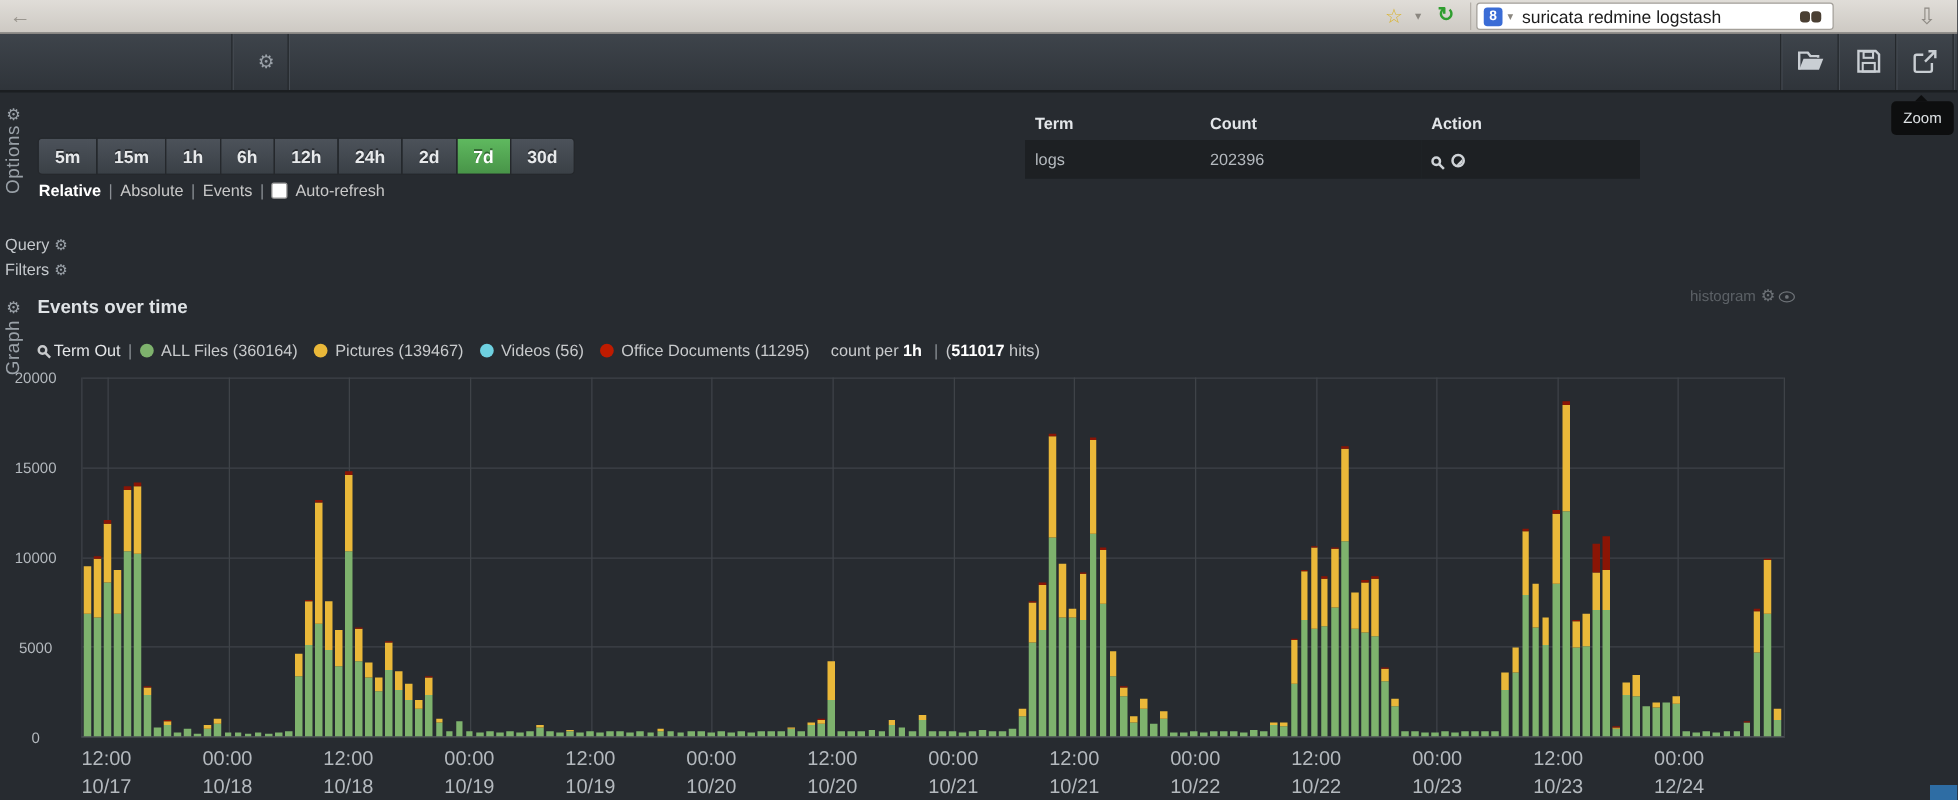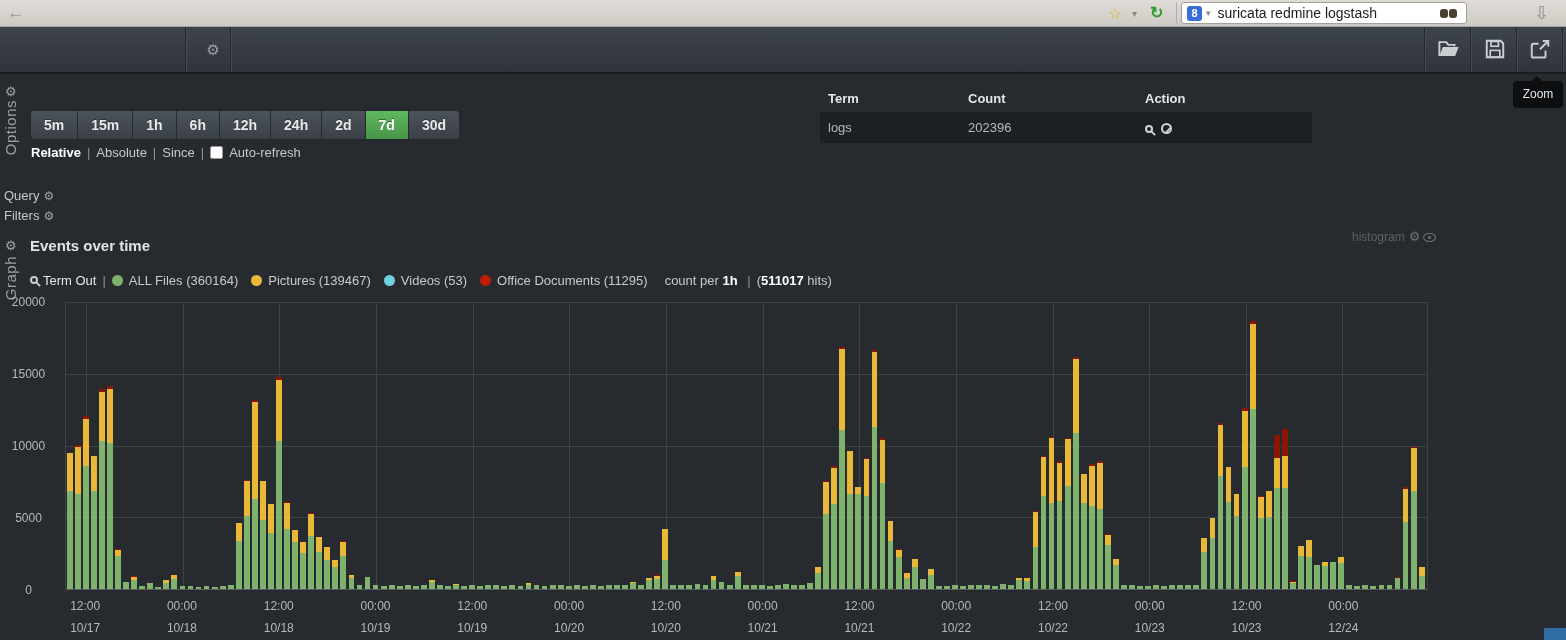--- a/index.html
+++ b/index.html
@@ -110,21 +110,21 @@
     border-left:1px solid #3f4348; border-right:1px solid #3f4348; border-bottom:1px solid #5a5e63;
     display:flex; align-items:flex-end; }
   .hgrid { position:absolute; left:0; right:0; height:1px; background:#3f4348; z-index:0; }
   .vgrid { position:absolute; top:0; bottom:0; width:1px; background:#3f4348; z-index:0; }
   .slot { flex:1 1 0; height:100%; position:relative; z-index:1; }
   .bar { position:absolute; left:11%; right:17%; bottom:0; top:0; }
   .seg { position:absolute; left:0; right:0; }
   .yaxis { position:absolute; left:0; top:302px; width:57px; height:288px; }
   .ylab { position:absolute; right:0; width:57px; text-align:center; font-size:12px; color:#b4b9be; line-height:14px; }
   .xrow { position:absolute; left:65px; width:1363px; height:14px; }
-  .xlab { position:absolute; transform:translateX(-50%); font-size:12px; color:#b4b9be; white-space:nowrap; }
+  .xlab { position:absolute; transform:translateX(-50%); font-size:16px; color:#b4b9be; white-space:nowrap; }
   .blue-corner { position:absolute; left:1544px; top:628px; width:22px; height:12px; background:#2e6da4; }
 </style>
 </head>
 <body>
 
 <div class="chrome">
   <div class="back-btn">←</div>
   <div class="star-btn">☆</div>
   <div class="star-caret">▾</div>
   <div class="reload-btn">↻</div>
@@ -178,21 +178,21 @@
     <button class="tbtn">1h</button>
     <button class="tbtn">6h</button>
     <button class="tbtn">12h</button>
     <button class="tbtn">24h</button>
     <button class="tbtn">2d</button>
     <button class="tbtn sel">7d</button>
     <button class="tbtn">30d</button>
   </div>
 
 <div class="mode-row">
-  <span><span class="mode act">Relative</span><span class="sep">|</span><span class="mode">Absolute</span><span class="sep">|</span><span class="mode">Since</span><span class="sep">|</span></span>
+  <span><span class="mode act">Relative</span><span class="sep">|</span><span class="mode">Absolute</span><span class="sep">|</span><span class="mode">Events</span><span class="sep">|</span></span>
   <span class="checkbox"></span>
   <span>Auto-refresh</span>
 </div>
 
 <div class="term-table">
   <table>
     <colgroup>
         <col style="width:140px">
         <col style="width:177px">
         <col>
@@ -237,21 +237,21 @@
       <span class="leg-item">
         <span class="dot" style="background: rgb(126, 178, 109);"></span>
         <span>ALL Files (360164)</span>
       </span>
       <span class="leg-item">
         <span class="dot" style="background: rgb(234, 184, 57);"></span>
         <span>Pictures (139467)</span>
       </span>
       <span class="leg-item">
         <span class="dot" style="background: rgb(110, 208, 224);"></span>
-        <span>Videos (53)</span>
+        <span>Videos (56)</span>
       </span>
       <span class="leg-item">
         <span class="dot" style="background: rgb(191, 27, 0);"></span>
         <span>Office Documents (11295)</span>
       </span>
     </span>
   <span class="cper">
     <span>count per</span> <b>1h</b> <span class="sep">|</span>(<b>511017</b> <span>hits</span>)
   </span>
 </div>

